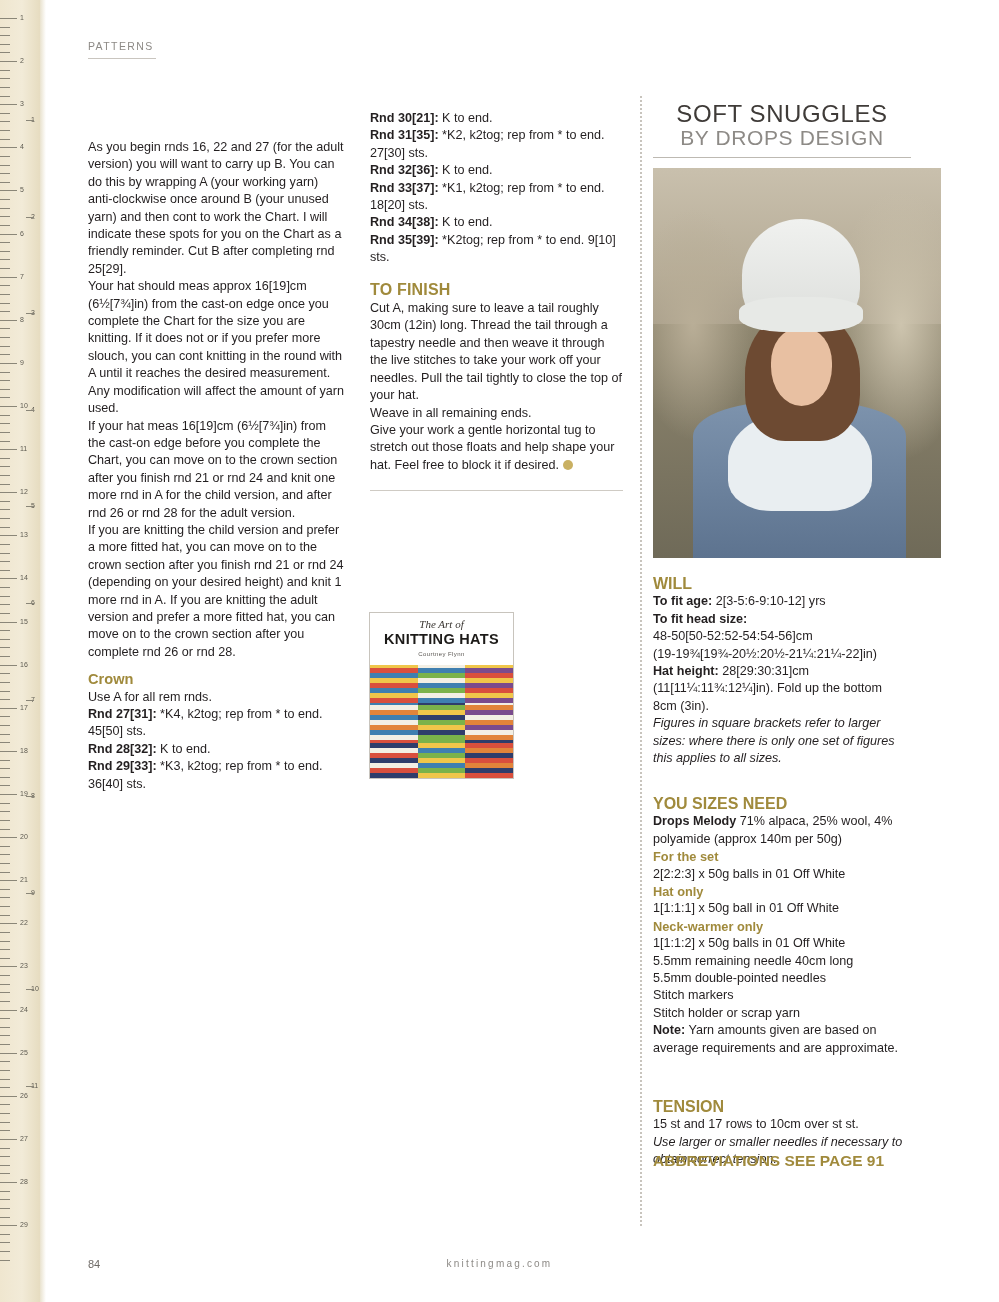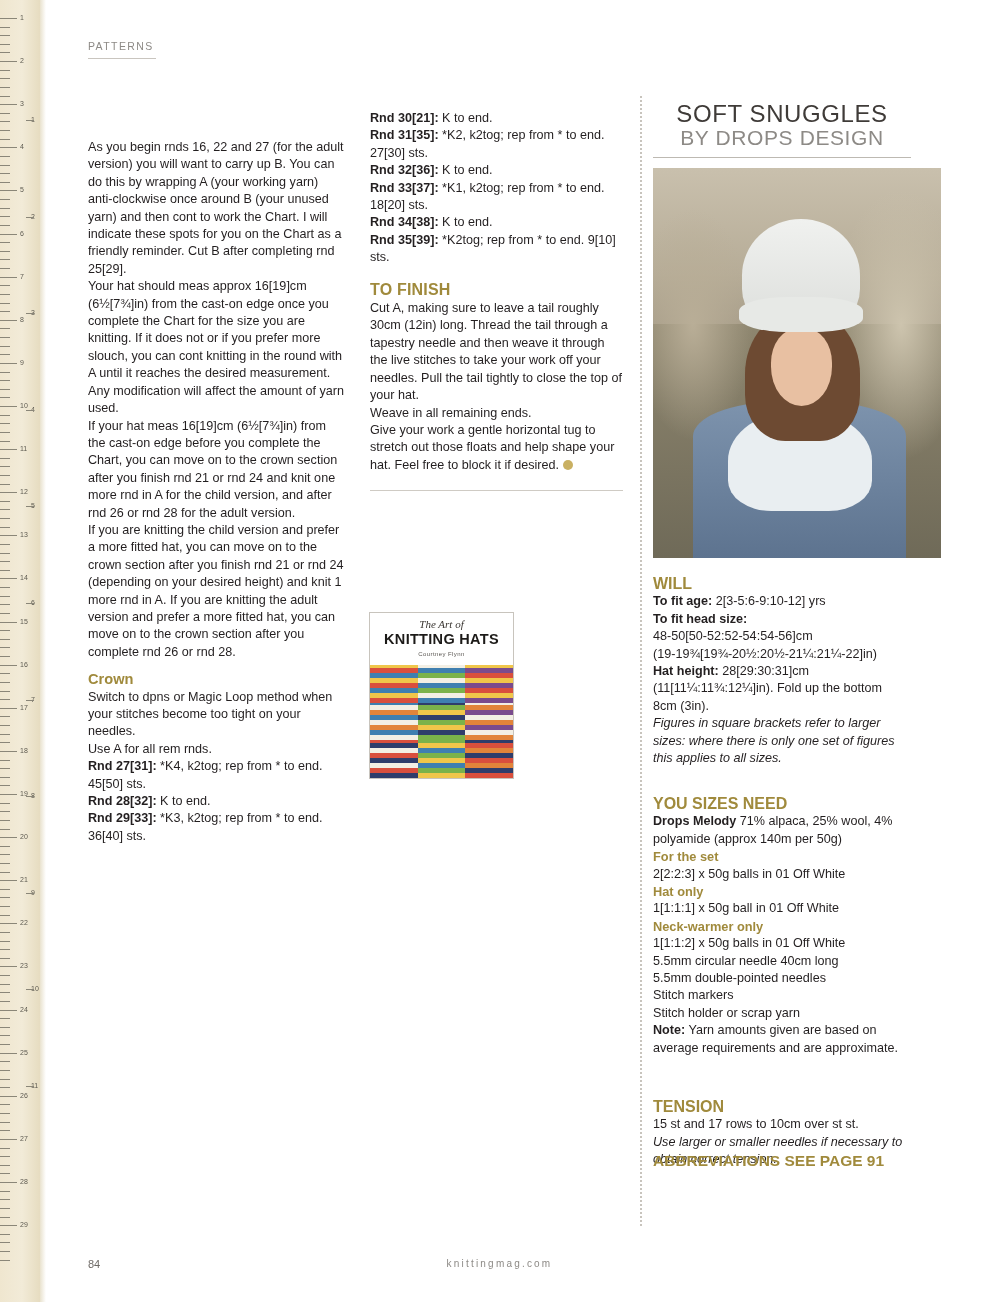--- a/index.html
+++ b/index.html
@@ -412,21 +412,20 @@
   <div class="rule"></div>
 </div>
 
 <div class="col col1">
   <p>As you begin rnds 16, 22 and 27 (for the adult version) you will want to carry up B. You can do this by wrapping A (your working yarn) anti-clockwise once around B (your unused yarn) and then cont to work the Chart. I will indicate these spots for you on the Chart as a friendly reminder. Cut B after completing rnd 25[29].</p>
   <p>Your hat should meas approx 16[19]cm (6½[7¾]in) from the cast-on edge once you complete the Chart for the size you are knitting. If it does not or if you prefer more slouch, you can cont knitting in the round with A until it reaches the desired measurement. Any modification will affect the amount of yarn used.</p>
   <p>If your hat meas 16[19]cm (6½[7¾]in) from the cast-on edge before you complete the Chart, you can move on to the crown section after you finish rnd 21 or rnd 24 and knit one more rnd in A for the child version, and after rnd 26 or rnd 28 for the adult version.</p>
   <p>If you are knitting the child version and prefer a more fitted hat, you can move on to the crown section after you finish rnd 21 or rnd 24 (depending on your desired height) and knit 1 more rnd in A. If you are knitting the adult version and prefer a more fitted hat, you can move on to the crown section after you complete rnd 26 or rnd 28.</p>
 
   <div class="crown-head">Crown</div>
-  <p>Switch to dpns or Magic Loop method when your stitches become too tight on your needles.</p>
   <p>Use A for all rem rnds.</p>
 
   <p><b>Rnd 27[31]:</b><span> *K4, k2tog; rep from * to end. 45[50] sts.</span></p>
   <p><b>Rnd 28[32]:</b><span> K to end.</span></p>
   <p><b>Rnd 29[33]:</b><span> *K3, k2tog; rep from * to end. 36[40] sts.</span></p>
 </div>
 
 <div class="col col2">
   <p><b>Rnd 30[21]:</b><span> K to end.</span></p>
   <p><b>Rnd 31[35]:</b><span> *K2, k2tog; rep from * to end. 27[30] sts.</span></p>
@@ -497,21 +496,21 @@
 
 <div class="r-sec" style="top:795px;">
   <div class="r-head">YOU SIZES NEED</div>
   <div><b>Drops Melody</b><span> 71% alpaca, 25% wool, 4% polyamide (approx 140m per 50g)</span></div>
   <div class="r-sub">For the set</div>
   <div>2[2:2:3] x 50g balls in 01 Off White</div>
   <div class="r-sub">Hat only</div>
   <div>1[1:1:1] x 50g ball in 01 Off White</div>
   <div class="r-sub">Neck-warmer only</div>
   <div>1[1:1:2] x 50g balls in 01 Off White</div>
-  <div>5.5mm circular needle 40cm long</div>
+  <div>5.5mm remaining needle 40cm long</div>
   <div>5.5mm double-pointed needles</div>
   <div>Stitch markers</div>
   <div>Stitch holder or scrap yarn</div>
   <div><b>Note:</b><span> Yarn amounts given are based on average requirements and are approximate.</span></div>
 </div>
 
 <div class="r-sec" style="top:1098px;">
   <div class="r-head">TENSION</div>
   <div>15 st and 17 rows to 10cm over st st.</div>
   <div style="font-style:italic;">Use larger or smaller needles if necessary to obtain correct tension.</div>

